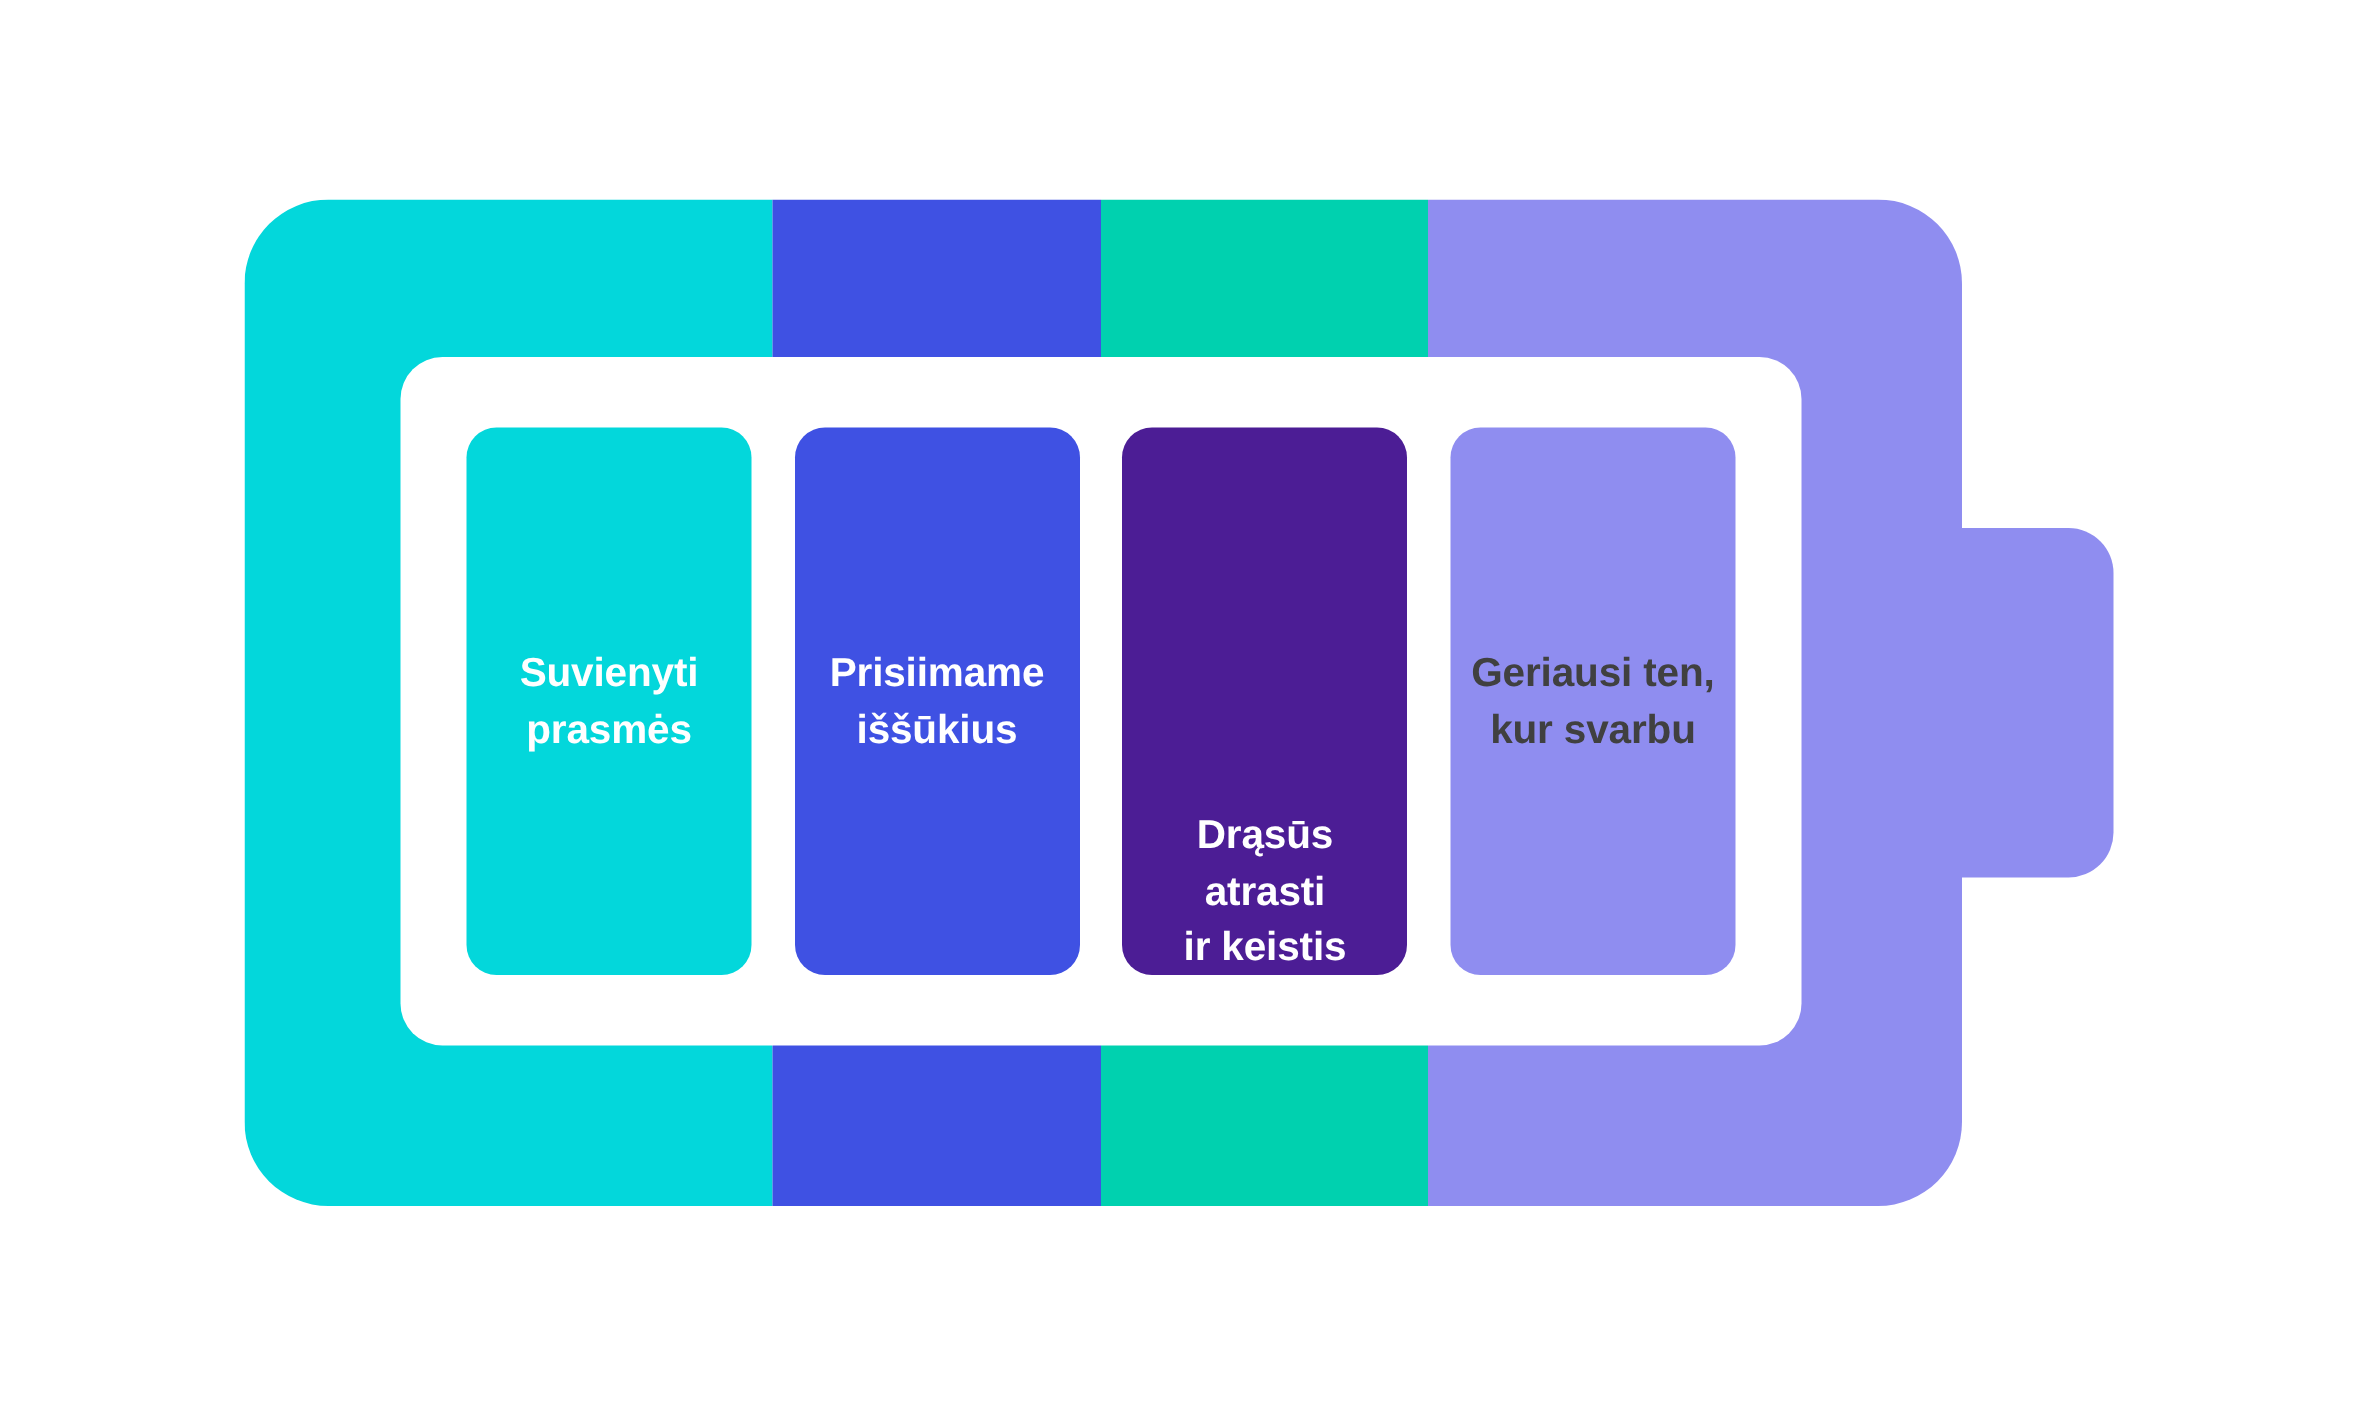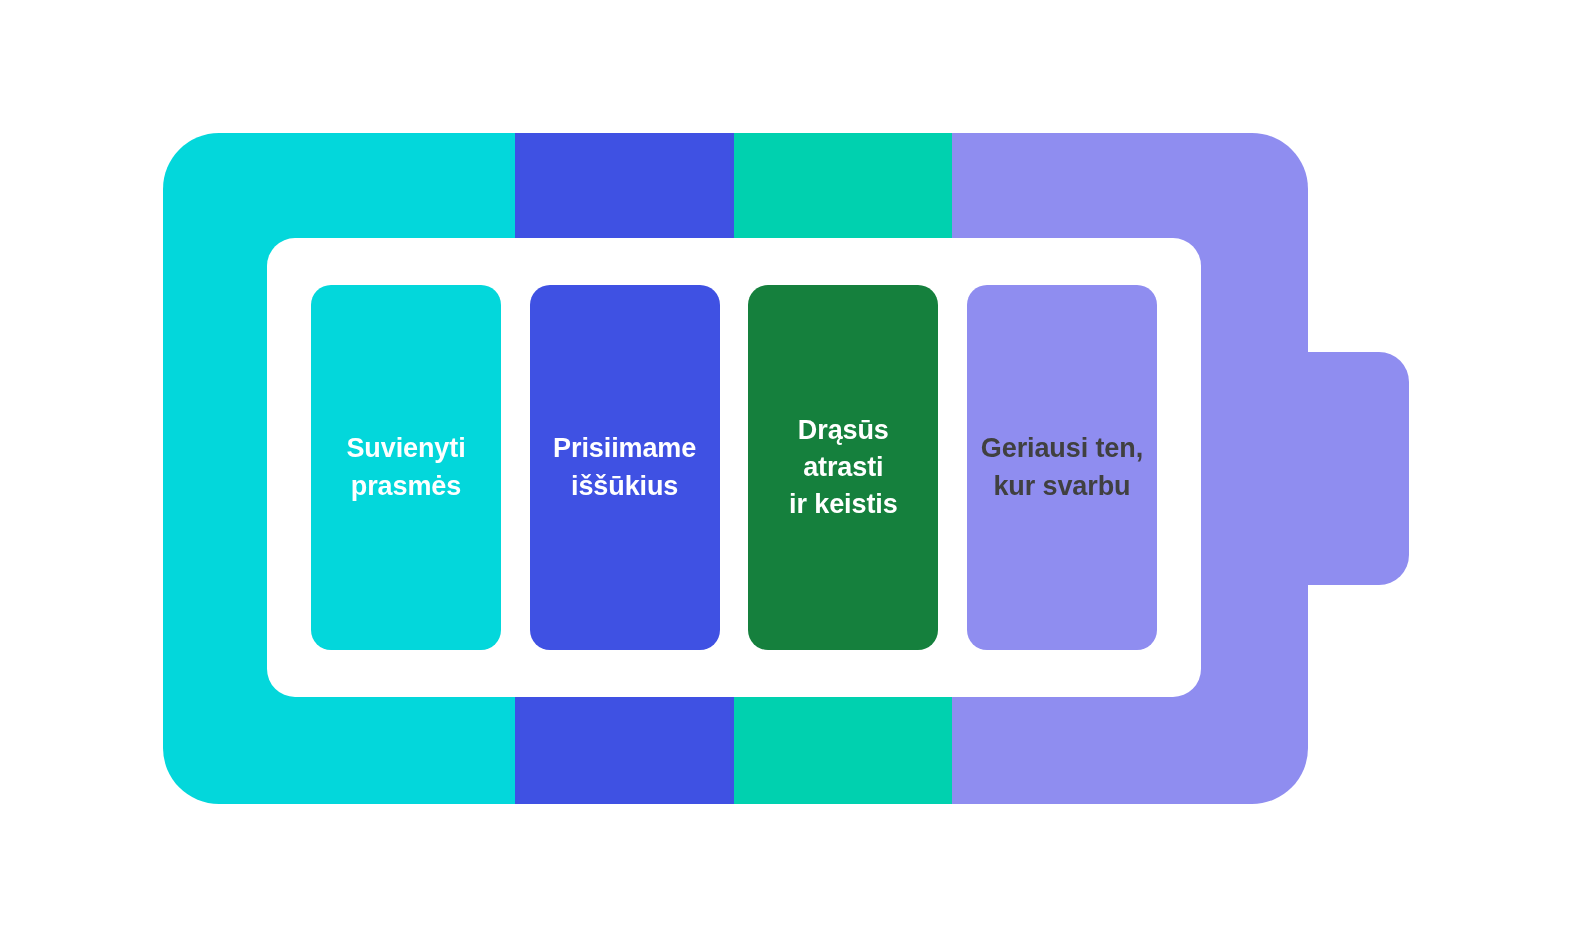--- a/index.html
+++ b/index.html
@@ -111,21 +111,21 @@
       <div class="cell" style="background: rgb(3, 215, 219);">
         <span class="cell-label" style="color: rgb(255, 255, 255);">Suvienyti
 prasmės</span>
       </div>
 
       <div class="cell" style="background: rgb(63, 81, 227);">
         <span class="cell-label" style="color: rgb(255, 255, 255);">Prisiimame
 iššūkius</span>
       </div>
 
-      <div class="cell" style="background: #15803d;">
+      <div class="cell" style="background: #4c1d95; align-items: flex-end;">
         <span class="cell-label" style="color: rgb(255, 255, 255);">Drąsūs atrasti
 ir keistis</span>
       </div>
 
       <div class="cell" style="background: rgb(143, 141, 240);">
         <span class="cell-label" style="color: #404040;">Geriausi ten,
 kur svarbu</span>
       </div>
 
     </div>

